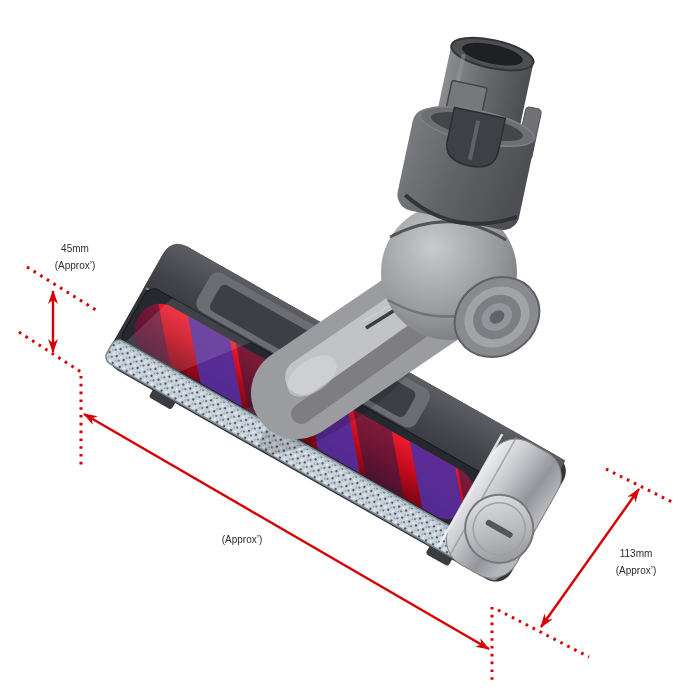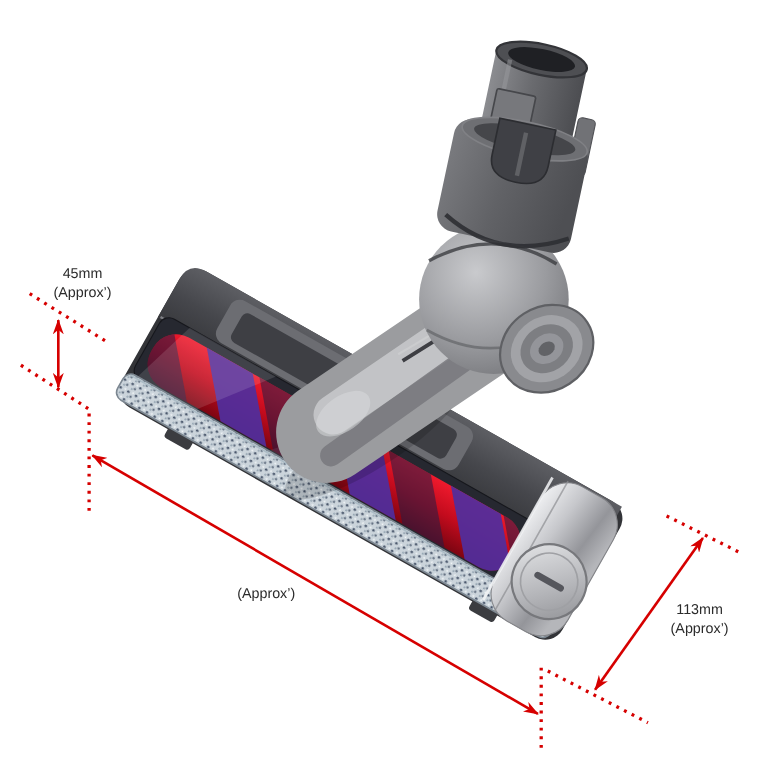--- a/index.html
+++ b/index.html
@@ -1,20 +1,20 @@
 <!DOCTYPE html>
 <html style="--ann: #d60000; --anntext: #2b2b2b; --bg: #ffffff;"><head>
 <meta charset="utf-8">
 <style>
   html,body{margin:0;padding:0;background:#fff;}
   #stage{position:relative;width:700px;height:700px;background:var(--bg,#ffffff);overflow:hidden;
          font-family:"Liberation Sans",sans-serif;}
   #stage svg{position:absolute;left:0;top:0;}
   .dim-label{position:absolute;text-align:center;color:var(--anntext,#2b2b2b);
-             font-size:13px;line-height:17px;}
+             font-size:10px;line-height:17px;}
   .dim-label .val{font-weight:400;}
   #lbl-height{left:18px;top:240px;width:114px;}
   #lbl-length{left:172px;top:531px;width:140px;}
   #lbl-depth{left:575px;top:545px;width:122px;text-align:center;}
   .ann-solid{stroke:var(--ann,#d60000);stroke-width:2.4;fill:none;}
   .ann-dot{stroke:var(--ann,#d60000);stroke-width:3;fill:none;stroke-dasharray:2.6 5.2;}
   .ann-arrow{fill:var(--ann,#d60000);}
 </style>
 </head>
 <body>

